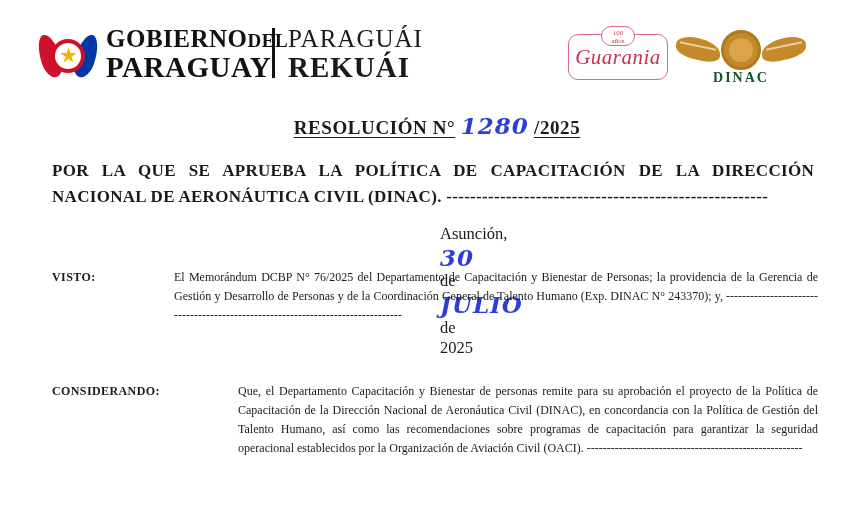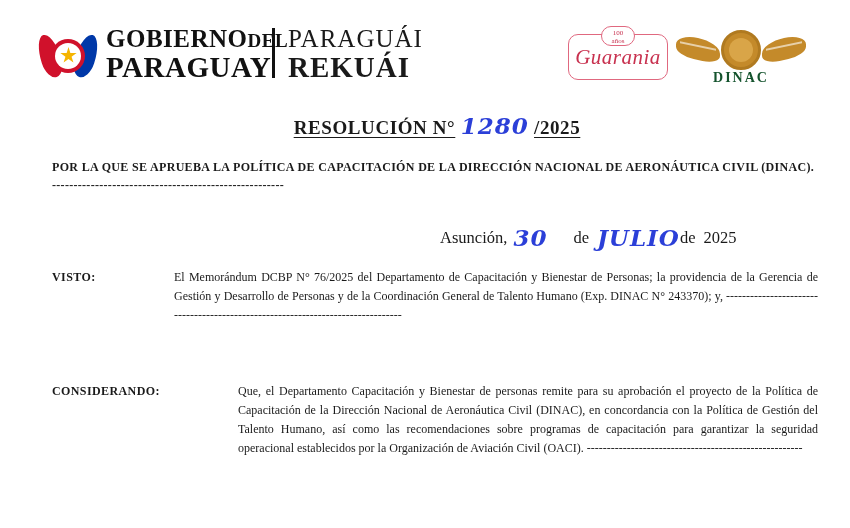--- a/index.html
+++ b/index.html
@@ -259,37 +259,38 @@
     font-weight: bold;
     text-decoration: underline;
     text-underline-offset: 3px;
   }
 
   .subject {
     position: absolute;
     top: 158px;
     left: 52px;
     width: 762px;
-    font-size: 12px;
+    font-size: 17px;
     font-weight: bold;
     line-height: 1.5;
     text-align: justify;
     letter-spacing: 0.3px;
   }
 
   .place-date {
     position: absolute;
     top: 224px;
     left: 440px;
     width: 380px;
     font-size: 16.5px;
   }
   .place-date .pd-row {
     display: flex;
-    align-items: center;
+    align-items: flex-start;
+    flex-direction: column;
   }
   .place-date .asuncion {
     margin-right: 6px;
   }
   .place-date .d-num {
     margin-right: 26px;
   }
   .place-date .de1 {
     margin-right: 8px;
   }

